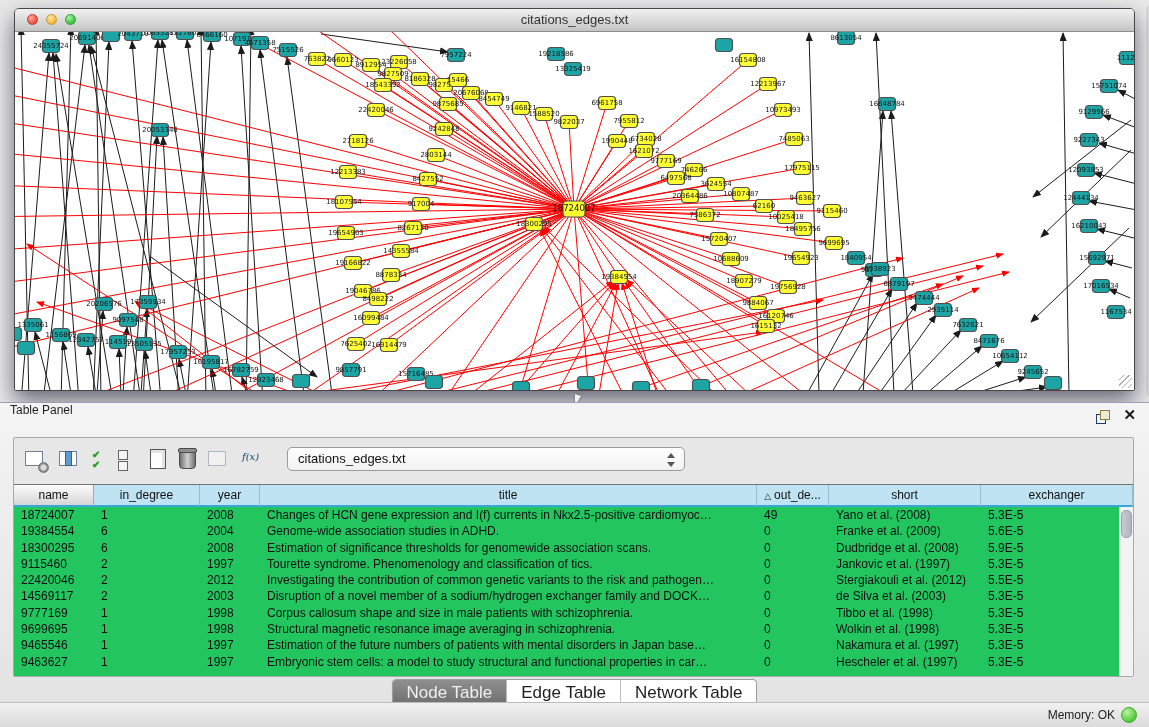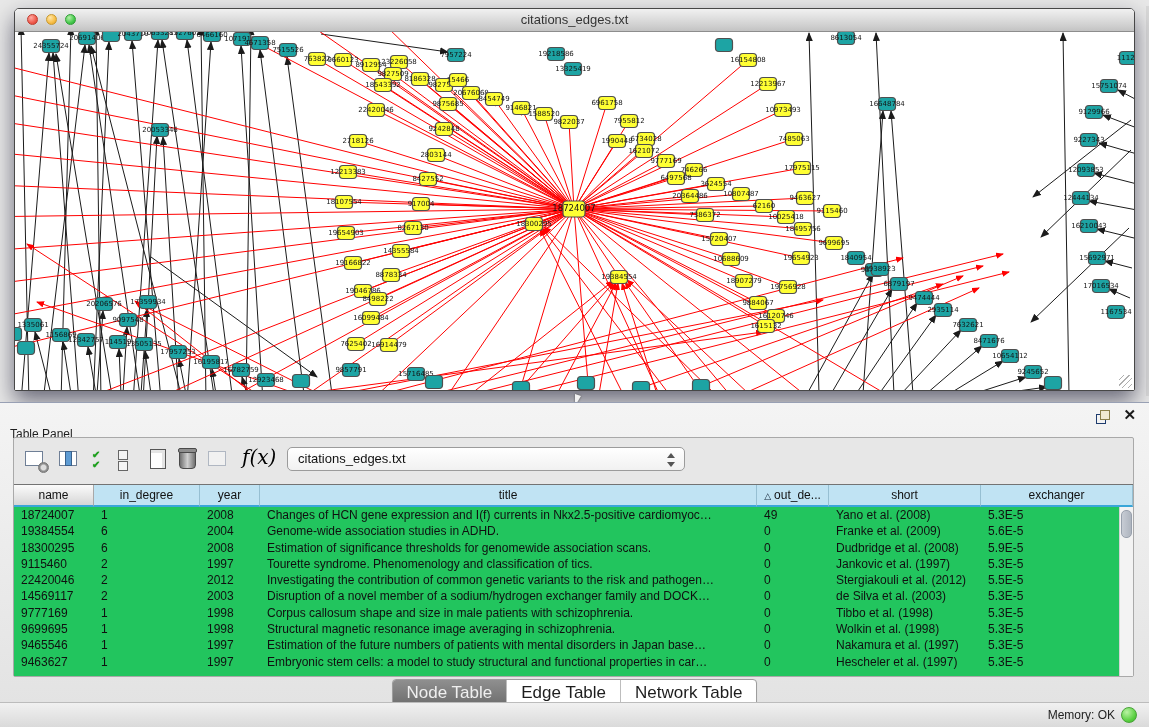--- a/index.html
+++ b/index.html
@@ -22,21 +22,21 @@
   #graph-svg{position:absolute;left:0;top:23px;background:#fff;}
   .grip{position:absolute;right:2px;bottom:2px;width:13px;height:13px;opacity:.8;
     background:repeating-linear-gradient(135deg,transparent 0 3px,#9b9b9b 3px 4px);}
   #mouse-cursor{position:absolute;left:575px;top:394px;width:0;height:0;
     border-left:6px solid #f2f2f2;border-bottom:10px solid transparent;border-top:2px solid transparent;
     filter:drop-shadow(0 0 1px #555);}
 
   
   #table-panel{position:absolute;left:0;top:402px;width:1149px;height:301px;
     background:linear-gradient(#f4f4f4,#e3e3e3);border-top:1px solid #98a0b4;}
-  .panel-title{position:absolute;left:10px;top:24px;font-size:12px;color:#1e1e1e;}
+  .panel-title{position:absolute;left:10px;top:0;font-size:12px;color:#1e1e1e;}
   .float-icon{position:absolute;right:40px;top:7px;width:13px;height:13px;}
   .float-icon b{position:absolute;display:block;width:8px;height:8px;border:1.5px solid #23355e;background:transparent;}
   .float-icon b.sq1{left:0;top:4px;border-color:#1f3c6e;}
   .float-icon b.sq2{left:4px;top:0;border-color:#8a7f4a;background:#efe9d2;}
   .close-icon{position:absolute;right:13px;top:3px;font-size:15px;font-weight:bold;color:#1a1a1a;cursor:default;}
 
   .panel-body{position:absolute;left:13px;top:34px;width:1121px;height:240px;box-sizing:border-box;
     background:#e7e7e7;border:1px solid #a9a9a9;border-radius:2px;}
   .toolbar{position:absolute;left:0;top:0;width:100%;height:45px;}
   .tb-icon{position:absolute;top:10px;width:22px;height:22px;}
@@ -49,21 +49,21 @@
   .col-hl{position:absolute;left:7px;top:3px;width:5px;height:13px;background:#5d9bd3;border:1px solid #39618c;}
   .check-icon{font-size:10px;line-height:10px;color:#19a519;letter-spacing:-2px;}
   .check-icon span{display:block;text-shadow:0 0 1px #0a6e0a;}
   .rows-icon b{display:block;width:8px;height:8px;border:1px solid #666;background:#f4f4f4;margin:1px 0;}
   .doc-icon{position:absolute;left:3px;top:1px;width:14px;height:18px;background:#fdfdfd;border:1px solid #555;
     box-shadow:inset -3px 3px 0 #e3e3e3;}
   .trash-icon{position:absolute;left:2px;top:2px;width:15px;height:17px;background:linear-gradient(90deg,#707070,#cfcfcf,#707070);
     border:1px solid #4a4a4a;border-radius:2px 2px 4px 4px;}
   .trash-icon::before{content:"";position:absolute;left:-2px;top:-3px;width:17px;height:3px;background:#8e8e8e;border:1px solid #4a4a4a;border-radius:2px;}
   .disabled-table{opacity:.45;}
-  .fx-icon{font-family:"DejaVu Serif",serif;font-style:italic;font-size:20px;color:#000000;line-height:22px;}
+  .fx-icon{font-family:"DejaVu Serif",serif;font-style:italic;font-size:10px;color:#0c4a6e;line-height:22px;}
 
   .table-select{position:absolute;left:273px;top:9px;width:398px;height:24px;box-sizing:border-box;
     background:linear-gradient(#ffffff,#f1f1f1);border:1px solid #9b9b9b;border-radius:5px;
     font-size:13px;color:#111;line-height:22px;padding-left:10px;}
   .sel-arrows{position:absolute;right:8px;top:4px;width:9px;height:16px;}
   .sel-arrows i{position:absolute;left:0;width:0;height:0;border-left:4.5px solid transparent;border-right:4.5px solid transparent;}
   .sel-arrows .up{top:1px;border-bottom:5px solid #555;}
   .sel-arrows .dn{bottom:1px;border-top:5px solid #555;}
 
   

